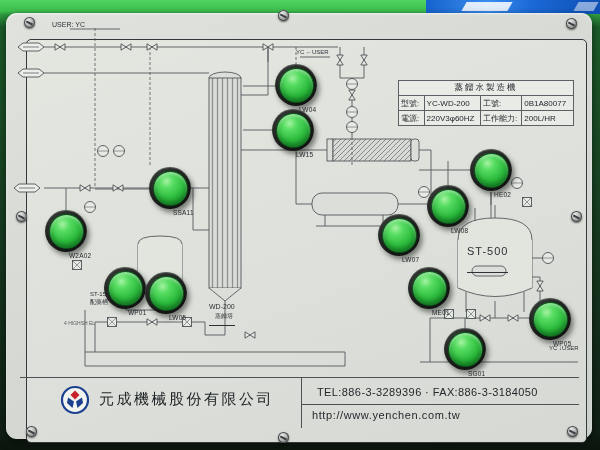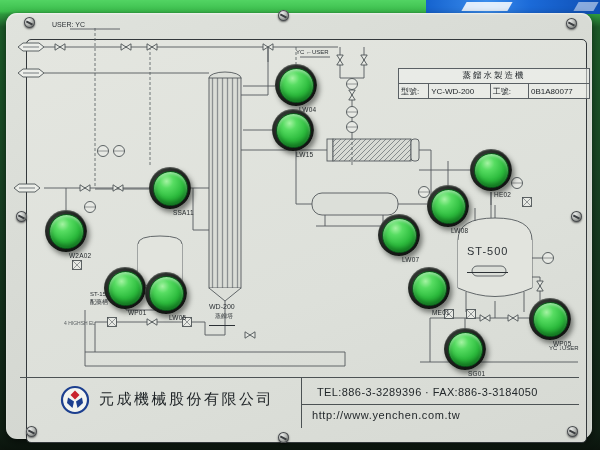--- a/index.html
+++ b/index.html
@@ -18,21 +18,21 @@
   
   .panel{position:absolute;left:6px;top:13px;width:586px;height:426px;border-radius:11px;
     background:linear-gradient(155deg,#e0e3dd 0%,#d7dad4 45%,#cdd1cb 100%);
     box-shadow:0 3px 8px rgba(0,0,0,.55), inset 0 1px 2px rgba(255,255,255,.6);}
   .frame{position:absolute;left:20px;top:26px;width:559px;height:402px;
     border:1.6px solid #33383b;border-radius:5px;
     background:linear-gradient(160deg,#e4e6e0 0%,#dde0da 60%,#d6d9d3 100%);}
   
   .hline,.vline{position:absolute;background:#4c5254;}
   
-  table.itable{position:absolute;left:398px;top:68px;width:192px;border-collapse:collapse;
+  table.itable{position:absolute;left:398px;top:80px;width:176px;border-collapse:collapse;
     font-size:8px;color:#23282c;background:rgba(240,242,238,.55);}
   table.itable td,table.itable th{border:1px solid #5a6064;padding:0 2px;height:14px;
     font-weight:normal;white-space:nowrap;overflow:hidden;}
   table.itable th{text-align:center;font-size:8.5px;letter-spacing:2px;}
   td.k{width:30px;color:#2b3134;}
   td.k2{width:44px;margin-left:18px;}
   td.v{width:66px;}
   
   .anno{position:absolute;color:#2c3135;white-space:nowrap;line-height:1;}
   .u{border-bottom:.8px solid #2c3135;padding-bottom:15px;}
@@ -203,20 +203,26 @@
   <tbody>
       <tr>
         <th colspan="4">蒸餾水製造機</th>
       </tr>
   <tr>
     <td class="k">型號:</td>
     <td class="v">YC-WD-200</td>
     <td class="k2">工號:</td>
     <td class="v">0B1A80077</td>
   </tr>
+  <tr>
+    <td class="k">電源:</td>
+    <td class="v">220V3φ60HZ</td>
+    <td class="k2">工作能力:</td>
+    <td class="v">200L/HR</td>
+  </tr>
 </tbody>
   </table>
 
 <span class="anno" style="left:52px;top:21px;font-size:7px;">USER: YC</span>
 <span class="anno" style="left:296px;top:49px;font-size:6px;">YC ←USER</span>
 <span class="anno" style="left:549px;top:345px;font-size:6px;">YC ↓USER</span>
 <span class="anno u" style="left:209px;top:303px;font-size:7px;">WD-200</span>
 <span class="anno" style="left:215px;top:313px;font-size:6px;">蒸餾塔</span>
 <span class="anno u" style="left:467px;top:246px;font-size:11px;letter-spacing:1px;">ST-500</span>
 <span class="anno" style="left:90px;top:291px;font-size:6px;">ST-15</span>

